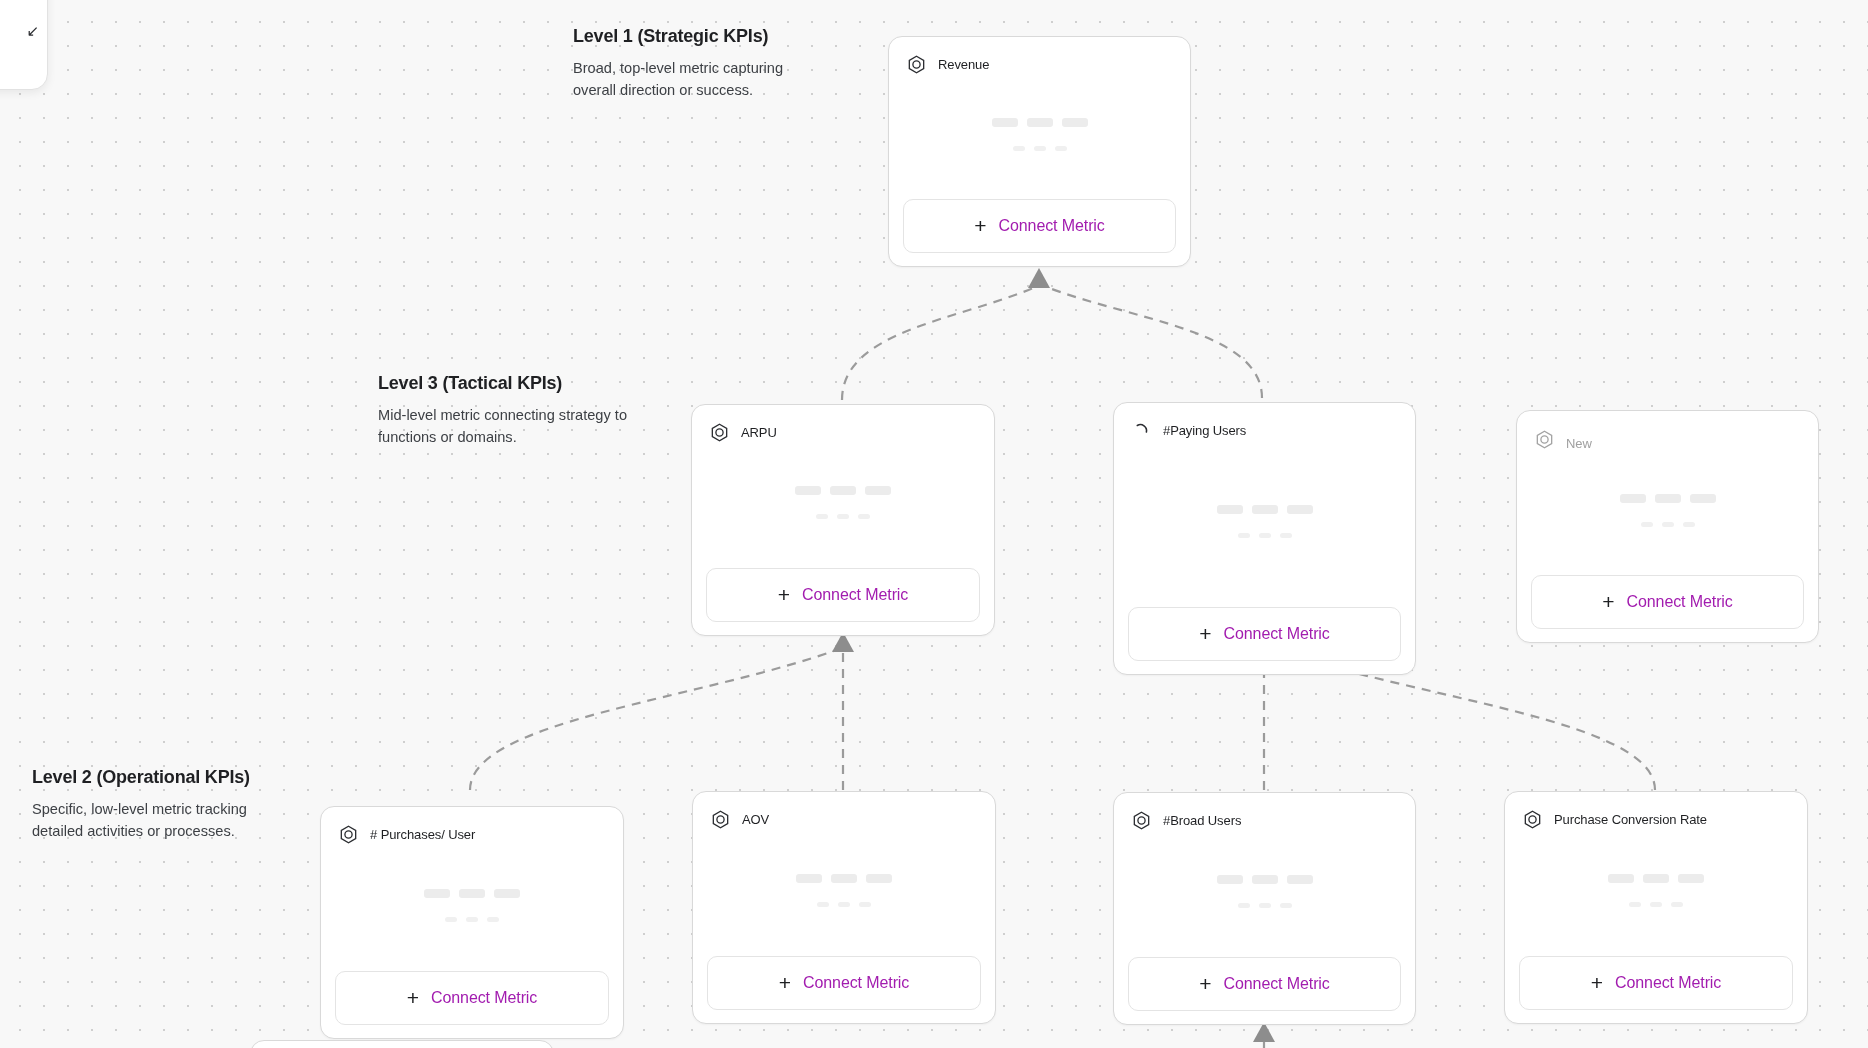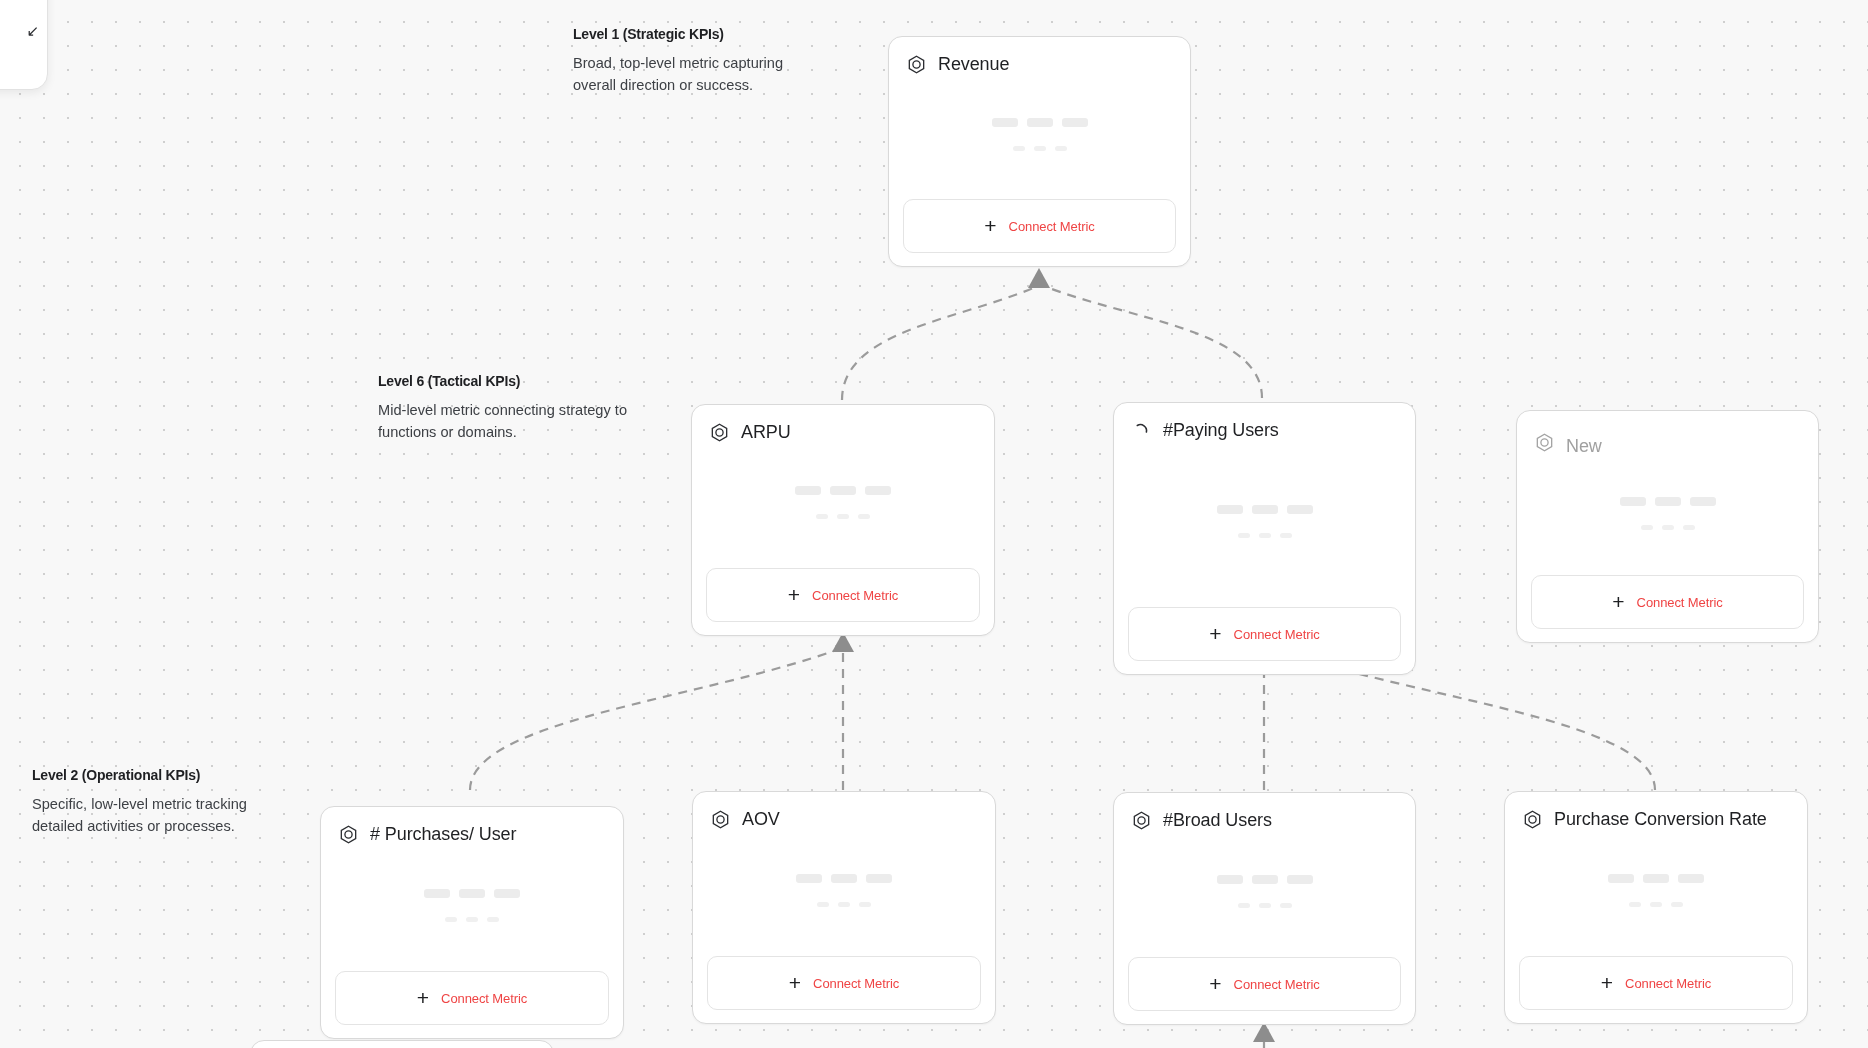--- a/index.html
+++ b/index.html
@@ -20,21 +20,21 @@
   }
 
   
   #edges { position: absolute; inset: 0; width: 1868px; height: 1048px; pointer-events: none; }
   #edges path { fill: none; stroke: #9b9b9b; stroke-width: 2.2; stroke-dasharray: 9 7; stroke-linecap: butt; }
   #edges polygon { fill: #8d8d8d; }
 
   
   .level-label { position: absolute; }
   .level-title {
-    font-size: 14px; font-weight: 700; color: #1f2023;
+    font-size: 18px; font-weight: 700; color: #1f2023;
     letter-spacing: -0.2px; white-space: nowrap;
   }
   .level-desc {
     margin-top: 11px;
     font-size: 14.6px; line-height: 1.5; color: #3d4045;
     max-width: 250px;
   }
 
   
   .card {
@@ -50,21 +50,21 @@
   .card-head {
     display: flex; align-items: center; gap: 11px;
     padding: 3px 2px 0 3px;
   }
   .hex-icon { width: 21px; height: 21px; flex: 0 0 21px; display:block; }
   .hex-icon path, .hex-icon circle { stroke: #2b2d31; fill: none; stroke-width: 1.5; }
   .card.muted .hex-icon path, .card.muted .hex-icon circle { stroke: #a3a3a3; }
   .spinner-icon { width: 21px; height: 21px; flex: 0 0 21px; display:block; }
   .spinner-icon path { stroke: #2b2d31; fill: none; stroke-width: 1.8; stroke-linecap: round; }
   .card-title {
-    font-size: 18px; font-weight: 500; color: #1f2023; letter-spacing: -0.1px;
+    font-size: 13px; font-weight: 500; color: #1f2023; letter-spacing: -0.1px;
     white-space: nowrap;
   }
   .card.muted .card-title { color: #a0a0a0; margin-top: 8px; }
 
   .card-body {
     flex: 1 1 auto;
     display: flex; flex-direction: column;
     align-items: center; justify-content: center;
     gap: 19px;
     padding-bottom: 6px;
@@ -80,21 +80,21 @@
   .connect-btn {
     border: 1px solid #e4e4e4;
     border-radius: 10px;
     background: #ffffff;
     height: 54px;
     display: flex; align-items: center; justify-content: center;
     gap: 12px;
     cursor: pointer;
   }
   .connect-plus { font-size: 21px; font-weight: 400; color: #1f2023; line-height: 1; margin-top: -2px; }
-  .connect-label { font-size: 13px; font-weight: 500; color: #ef4444; letter-spacing: -0.1px; }
+  .connect-label { font-size: 16px; font-weight: 500; color: #a21caf; letter-spacing: -0.1px; }
 
   
   #corner-panel {
     position: absolute;
     left: -52px; top: -28px;
     width: 100px; height: 118px;
     background: #ffffff;
     border: 1px solid #e2e2e2;
     border-radius: 16px;
     box-shadow: 0 3px 10px rgba(0,0,0,0.07);
@@ -133,21 +133,21 @@
   <div id="corner-panel">
     <span class="glyph">↙</span>
   </div>
 
   <div class="level-label" style="left:573px; top:26px; width:260px;">
     <div class="level-title">Level 1 (Strategic KPIs)</div>
     <div class="level-desc">Broad, top-level metric capturing overall direction or success.</div>
   </div>
 
   <div class="level-label" style="left:378px; top:373px; width:258px;">
-    <div class="level-title">Level 6 (Tactical KPIs)</div>
+    <div class="level-title">Level 3 (Tactical KPIs)</div>
     <div class="level-desc">Mid-level metric connecting strategy to functions or domains.</div>
   </div>
 
   <div class="level-label" style="left:32px; top:767px; width:262px;">
     <div class="level-title">Level 2 (Operational KPIs)</div>
     <div class="level-desc">Specific, low-level metric tracking detailed activities or processes.</div>
   </div>
 
   <div class="card" style="left:888px; top:36px; width:303px; height:231px;">
     <div class="card-head">

